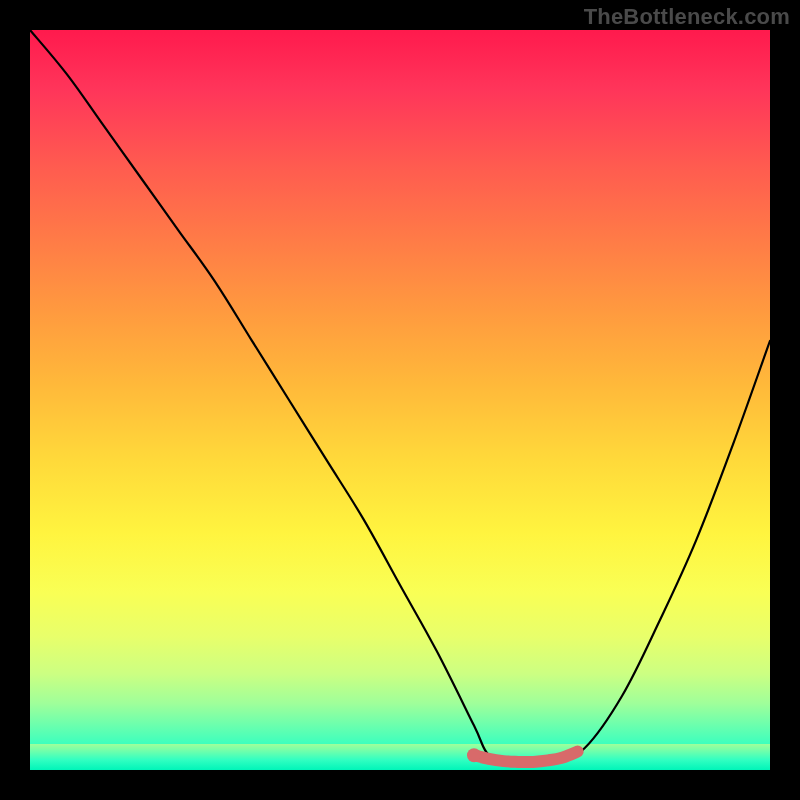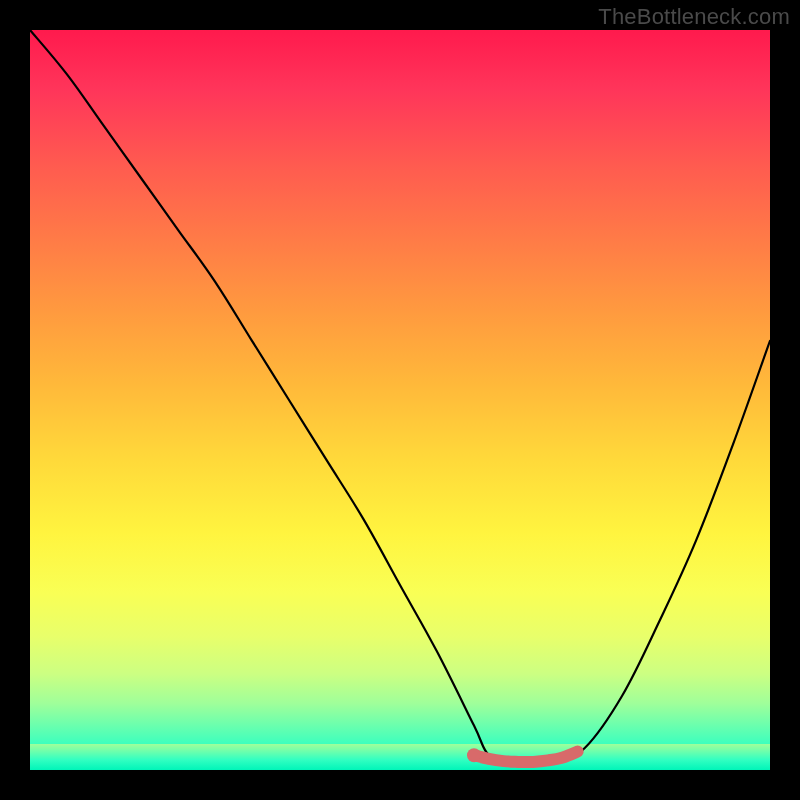--- a/index.html
+++ b/index.html
@@ -16,21 +16,21 @@
     width: 800px;
     height: 800px;
     background: #000;
   }
   .watermark {
     position: absolute;
     top: 4px;
     right: 10px;
     color: #4a4a4a;
     font-size: 22px;
-    font-weight: 400;
+    font-weight: 700;
     letter-spacing: 0.2px;
     z-index: 10;
   }
   .plot-area {
     position: absolute;
     left: 30px;
     top: 30px;
     width: 740px;
     height: 740px;
     overflow: hidden;

